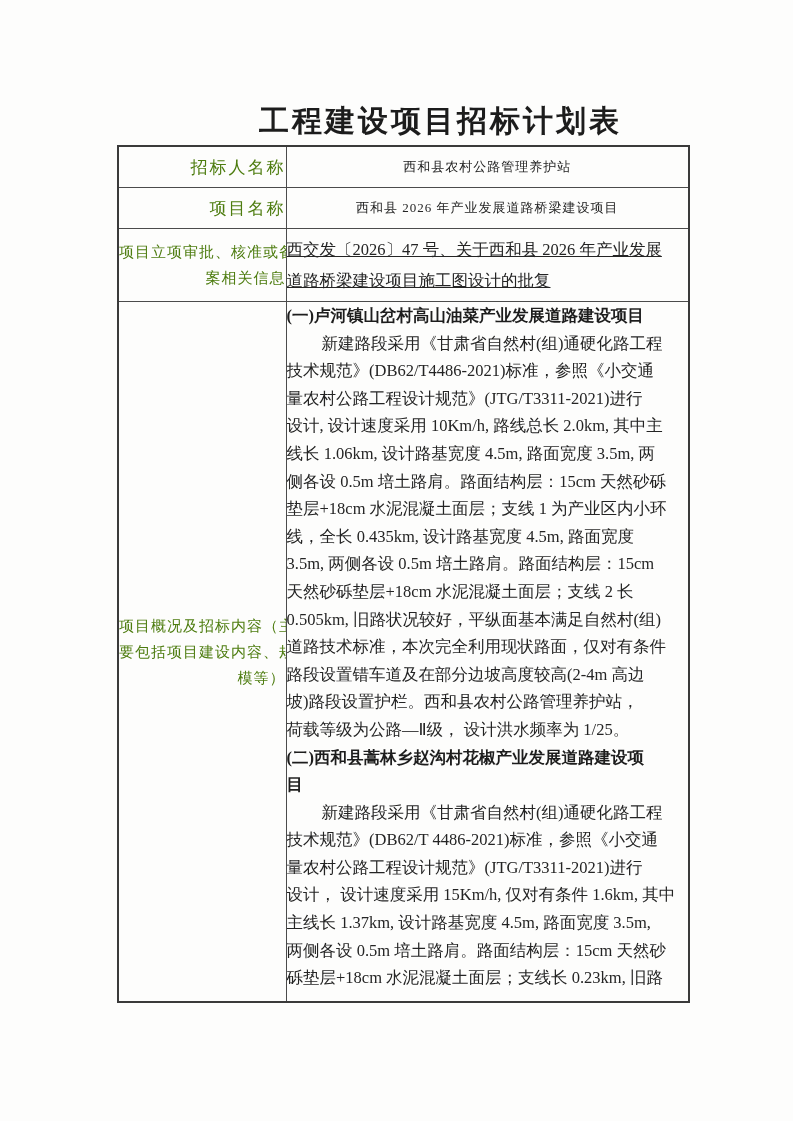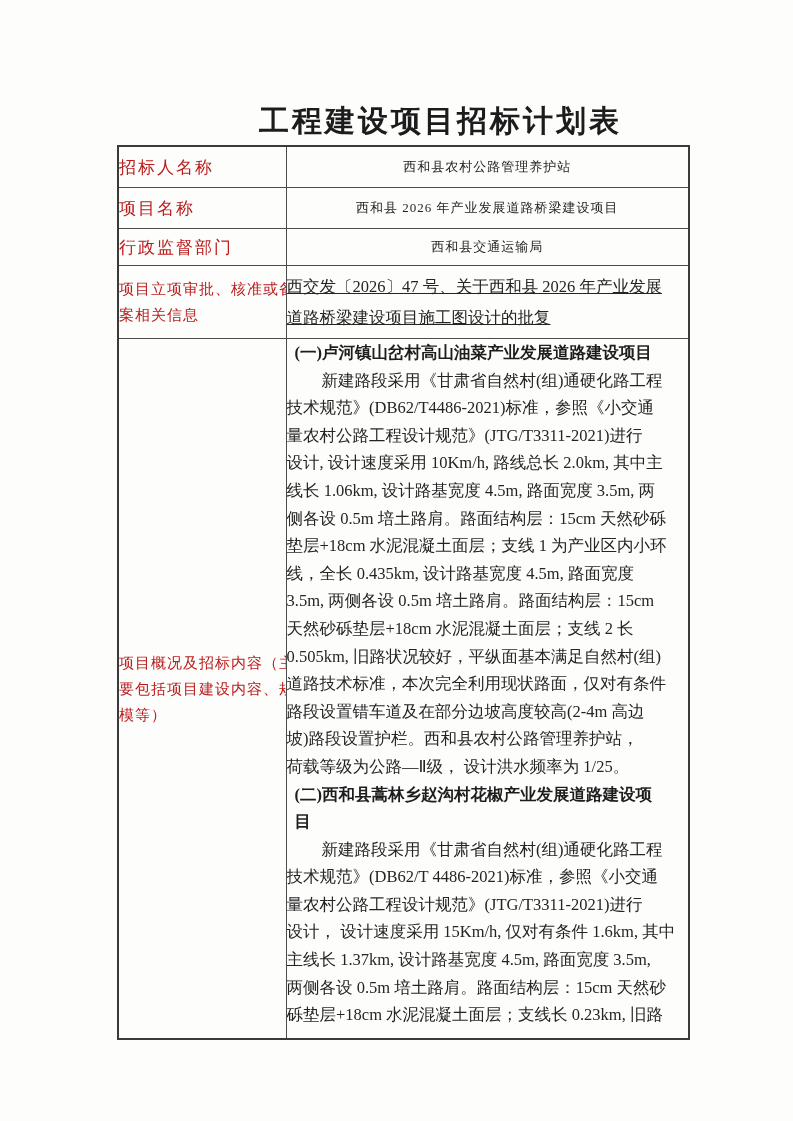--- a/index.html
+++ b/index.html
@@ -46,25 +46,25 @@
   }
   .col-label { width: 168px; }
   .col-value { width: 403px; }
 
   .row-s td { height: 40px; }
   .row-s3 td { height: 36px; }
   .row-m td { height: 72px; }
   .row-xl td { height: 699px; }
 
   .label-cell {
-    text-align: left;
+    text-align: right;
     vertical-align: middle;
     font-size: 17px;
     letter-spacing: 2px;
-    color: #b91c1c;
+    color: #4d7c0f;
   }
   .label-cell.small {
     font-size: 15px;
     letter-spacing: 1px;
     line-height: 26px;
   }
   .label-line { white-space: nowrap; }
 
   .value-cell-center {
     text-align: center;
@@ -89,45 +89,41 @@
     vertical-align: top;
     padding: 6px 4px 0 9px;
     font-size: 16.5px;
     color: #242424;
   }
   .content-line {
     white-space: nowrap;
     line-height: 27.6px;
     height: 27.6px;
   }
-  .content-line.heading { font-weight: 700; color: #1d1d1d; padding-left: 8px; }
+  .content-line.heading { font-weight: 700; color: #1d1d1d; }
   .content-line.indent { padding-left: 35px; }
 </style>
 </head>
 <body>
 
 <div class="doc-title">工程建设项目招标计划表</div>
 
 <table class="bid-table">
   <colgroup>
     <col class="col-label">
     <col class="col-value">
   </colgroup>
   <tbody>
     <tr class="row-s">
       <td class="label-cell">招标人名称</td>
       <td class="value-cell-center">西和县农村公路管理养护站</td>
     </tr>
     <tr class="row-s">
       <td class="label-cell">项目名称</td>
       <td class="value-cell-center">西和县 2026 年产业发展道路桥梁建设项目</td>
-    </tr>
-    <tr class="row-s3">
-      <td class="label-cell">行政监督部门</td>
-      <td class="value-cell-center">西和县交通运输局</td>
     </tr>
     <tr class="row-m">
       <td class="label-cell small">
         <div class="label-line">项目立项审批、核准或备</div>
         <div class="label-line">案相关信息</div>
       </td>
       <td class="value-cell-left">
         <div class="value-line">西交发〔2026〕47 号、关于西和县 2026 年产业发展</div>
         <div class="value-line">道路桥梁建设项目施工图设计的批复</div>
       </td>

